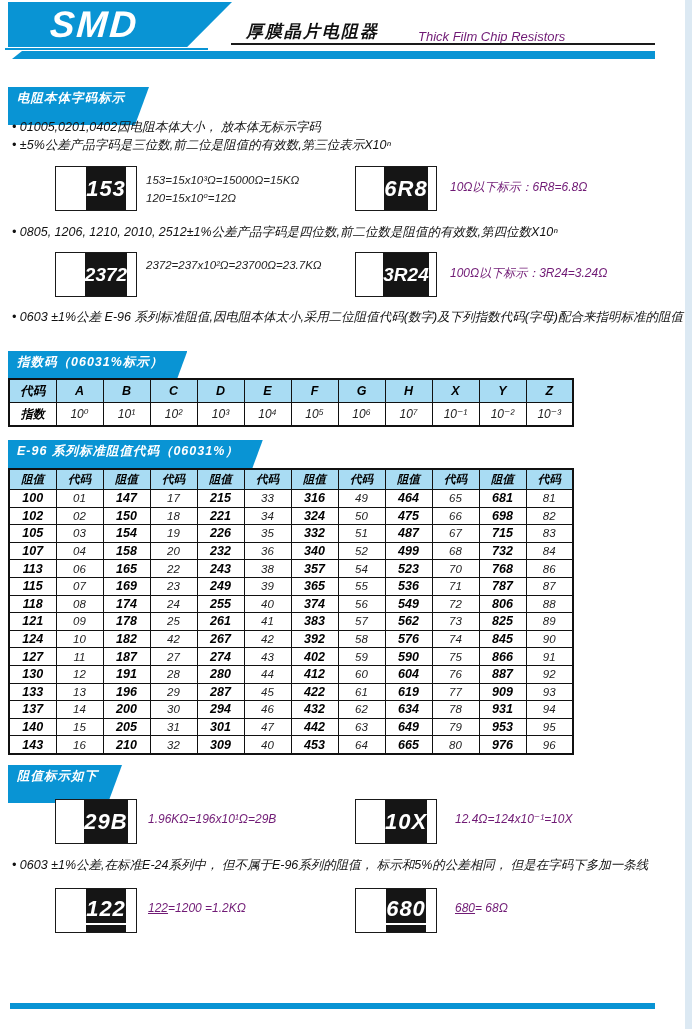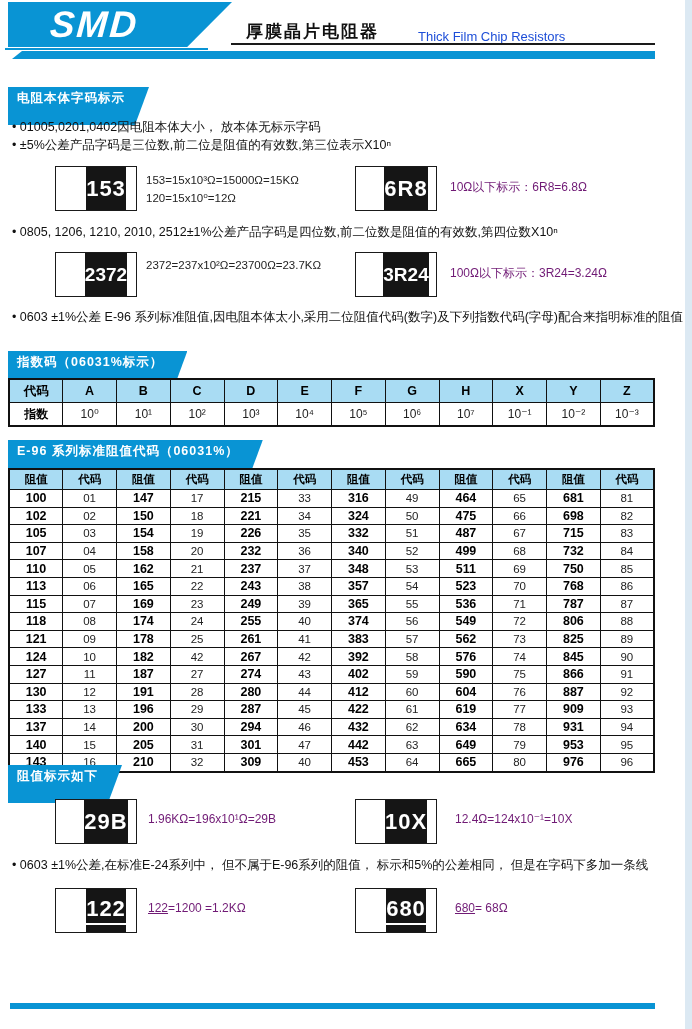--- a/index.html
+++ b/index.html
@@ -1,32 +1,32 @@
 <!DOCTYPE html>
 <html><head>
 <meta charset="utf-8">
 <style>
   html,body{margin:0;padding:0;}
   body{
     width:692px;height:1029px;position:relative;background:#ffffff;
     font-family:"Liberation Sans","DejaVu Sans",sans-serif;color:#111;
     overflow:hidden;
   }
-  .abs{position:absolute;}
+  .abs{position:absolute;font-style:italic;}
   
   .logo-shape{
     left:8px;top:2px;width:224px;height:45px;background:#0994d4;
     clip-path:polygon(0 0,100% 0,80% 100%,0 100%);
   }
   .logo-text{
     left:50px;top:4px;color:#fff;font-size:37px;font-weight:bold;
     font-style:italic;letter-spacing:2px;transform:skewX(-4deg);
   }
   .title-cn{left:246px;top:20px;font-size:17px;font-weight:bold;letter-spacing:2px;}
-  .title-en{left:418px;top:29px;font-size:13px;color:#1d4ed8;}
+  .title-en{left:418px;top:29px;font-size:13px;color:#701a75;}
   .header-underline{left:231px;top:43px;width:424px;height:2px;background:#1a1a1a;}
   .header-thinline{left:5px;top:48px;width:203px;height:2px;background:#0994d4;
     clip-path:polygon(0 0,100% 0,100% 100%,0 100%);}
   .header-bar{left:12px;top:51px;width:643px;height:8px;background:#0994d4;
     clip-path:polygon(10px 0,100% 0,100% 100%,0 100%);}
   .page-edge{right:0;top:0;width:7px;height:1029px;background:#dce9f3;}
   .bottom-bar{left:10px;top:1003px;width:645px;height:6px;background:#0994d4;}
   
   .banner{
     background:#0994d4;color:#fff;font-size:12.5px;font-weight:bold;
@@ -44,21 +44,21 @@
   
   .chip{width:82px;height:45px;border:1px solid #1a1a1a;background:#fff;
     display:flex;box-sizing:border-box;padding-left:20px;}
   .chip .cap{width:11px;background:#fff;}
   .chip .cbody{flex:1;background:#151515;color:#fff;display:flex;
     align-items:center;justify-content:center;font-weight:bold;
     font-size:22px;letter-spacing:1px;}
   .chip .cbody.small{font-size:19px;letter-spacing:0;}
   .chip .cbody .ul{border-bottom:2px solid #fff;padding-bottom:1px;}
   
-  table.dt{border-collapse:collapse;table-layout:fixed;width:647px;
+  table.dt{border-collapse:collapse;table-layout:fixed;width:566px;
     border:2px solid #111;}
   table.dt td{border:1px solid #111;text-align:center;font-size:12px;
     color:#222;overflow:hidden;white-space:nowrap;}
   table.dt tr.thead-row td{background:#a9dcf3;font-weight:bold;color:#000;
     font-size:12.5px;}
   #exp-table td{height:20px;}
   #exp-table td.first-col{font-weight:bold;color:#000;}
   #e96-table td{height:14.6px;font-size:11.5px;}
   #e96-table tr.thead-row td{height:17px;}
   #e96-table td.bold-cell{font-weight:bold;color:#000;font-size:12.5px;}
@@ -218,34 +218,20 @@
         <td class="bold-cell">232</td>
         <td>36</td>
         <td class="bold-cell">340</td>
         <td>52</td>
         <td class="bold-cell">499</td>
         <td>68</td>
         <td class="bold-cell">732</td>
         <td>84</td>
       </tr>
       <tr>
-        <td class="bold-cell">110</td>
-        <td>05</td>
-        <td class="bold-cell">162</td>
-        <td>21</td>
-        <td class="bold-cell">237</td>
-        <td>37</td>
-        <td class="bold-cell">348</td>
-        <td>53</td>
-        <td class="bold-cell">511</td>
-        <td>69</td>
-        <td class="bold-cell">750</td>
-        <td>85</td>
-      </tr>
-      <tr>
         <td class="bold-cell">113</td>
         <td>06</td>
         <td class="bold-cell">165</td>
         <td>22</td>
         <td class="bold-cell">243</td>
         <td>38</td>
         <td class="bold-cell">357</td>
         <td>54</td>
         <td class="bold-cell">523</td>
         <td>70</td>

